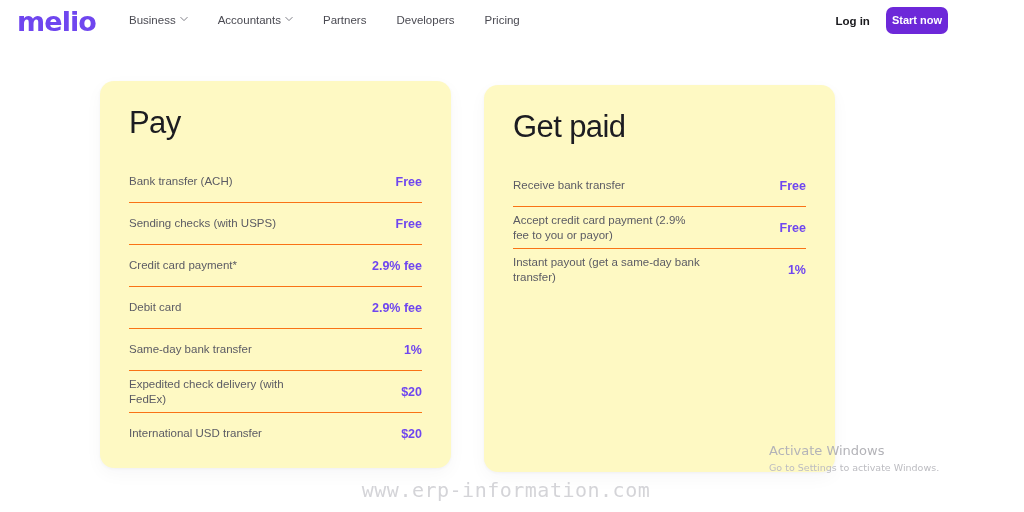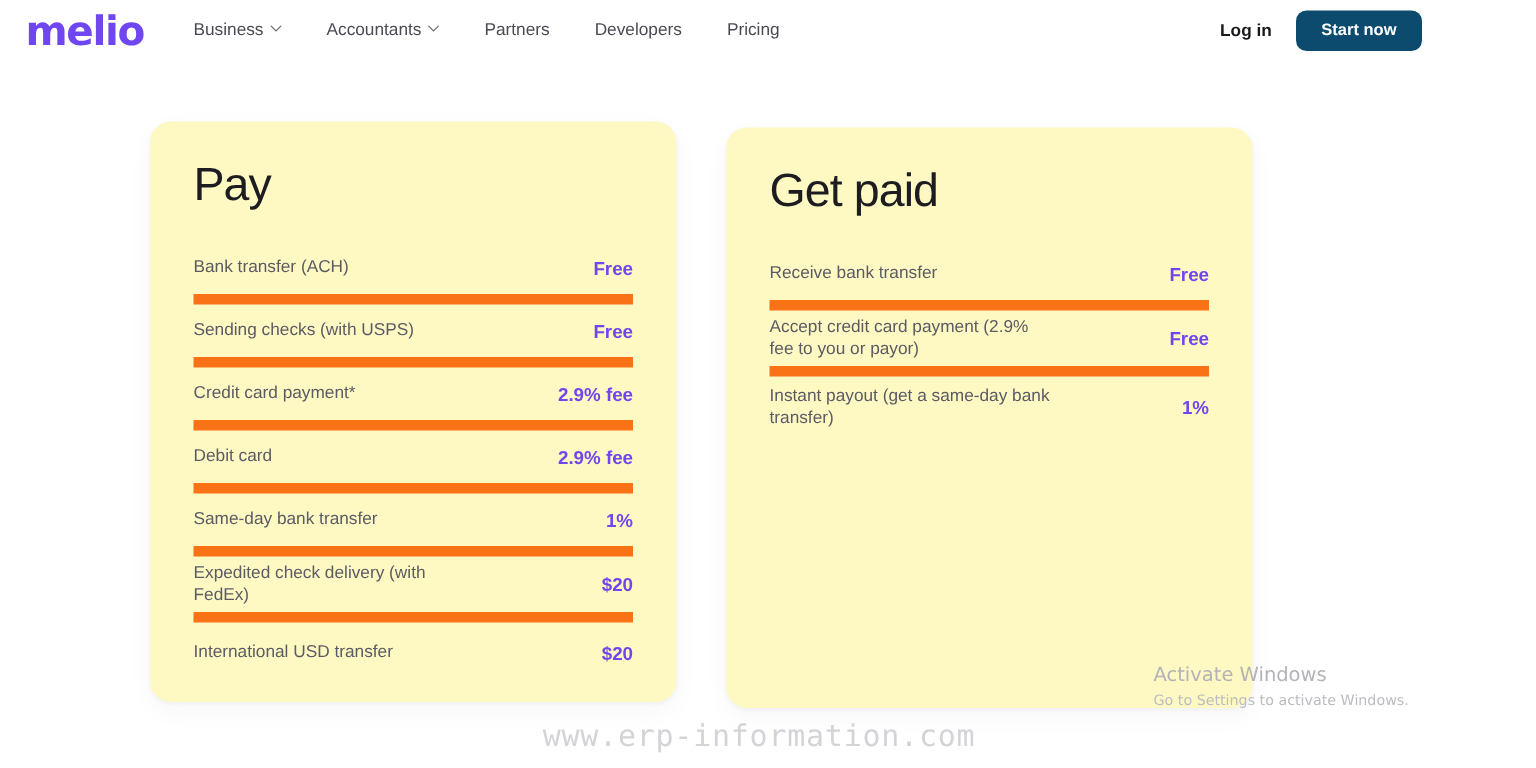--- a/index.html
+++ b/index.html
@@ -84,27 +84,27 @@
     gap: 16px;
   }
   .login-link {
     font-size: 11.5px;
     font-weight: 700;
     color: #19191d;
     cursor: pointer;
     white-space: nowrap;
   }
   .cta-button {
-    background: #0c4a6e;
+    background: #6d28d9;
     color: #ffffff;
     font-size: 11px;
     font-weight: 700;
     border: none;
     border-radius: 7px;
-    padding: 0 17px;
+    padding: 0 6px;
     height: 27px;
     line-height: 27px;
     cursor: pointer;
     white-space: nowrap;
     font-family: "Liberation Sans", sans-serif;
   }
 
   
   .cards-area {
     position: absolute;
@@ -145,21 +145,21 @@
   }
 
   .rows {
     margin: 21px 29px 0 29px;
   }
 
   .fee-row {
     display: flex;
     align-items: center;
     justify-content: space-between;
-    border-bottom: 7px solid #f97316;
+    border-bottom: 1px solid #f97316;
     min-height: 42px;
     padding: 4px 0;
     gap: 10px;
   }
   .fee-row.no-rule { border-bottom: 1px solid transparent; }
 
   .fee-label {
     font-size: 11.5px;
     line-height: 14.5px;
     color: #5b5b64;

